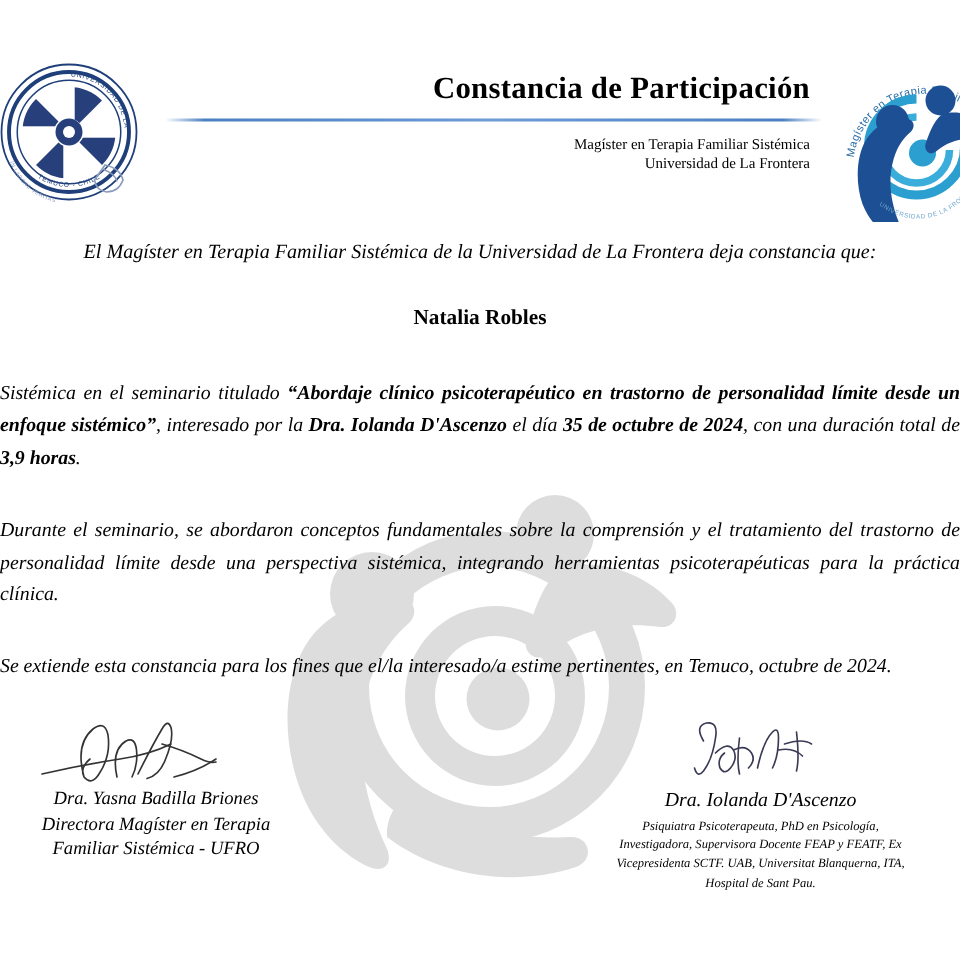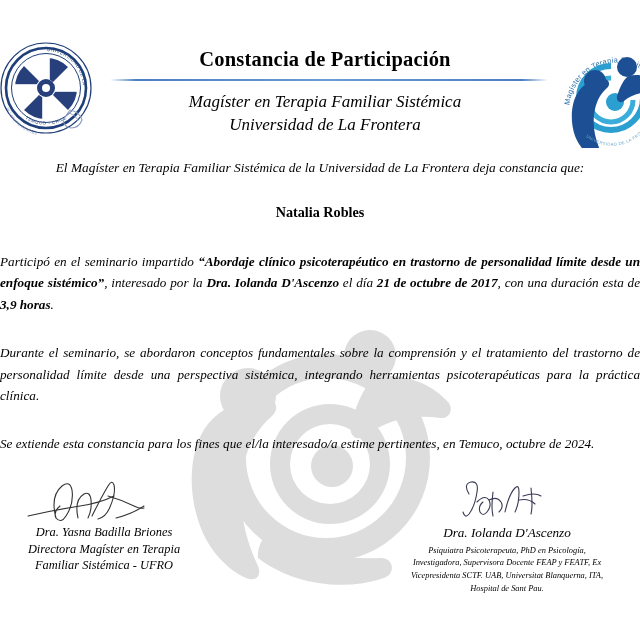--- a/index.html
+++ b/index.html
@@ -68,40 +68,39 @@
     left: 597px;
     top: 6px;
     width: 110px;
     height: 112px;
   }
   #header-center {
     position: absolute;
     left: 152px;
     top: 18px;
     width: 430px;
-    text-align: center;
+    text-align: right;
   }
   #cert-title {
     font-size: 20.5px;
     font-weight: bold;
     letter-spacing: 0.2px;
     line-height: 1.15;
     white-space: nowrap;
   }
   #title-rule {
     margin: 7px auto 0 auto;
     width: 438px;
     height: 2px;
     background: linear-gradient(to right, #ffffff 0%, #4a7fc1 6%, #6c9bd6 50%, #4a7fc1 94%, #ffffff 100%);
   }
   .subtitle {
-    font-size: 17px;
+    font-size: 10px;
     line-height: 1.38;
     white-space: nowrap;
-    font-style: italic;
   }
   #subtitle-block { margin-top: 9px; }
 
   
   #body {
     position: absolute;
     left: 0;
     top: 160px;
     width: 724px;
     z-index: 2;
@@ -282,21 +281,21 @@
         </svg>
       </div>
     </div>
 
     <div id="body">
 
       <div id="intro-line">El Magíster en Terapia Familiar Sistémica de la Universidad de La Frontera deja constancia que:</div>
 
       <div id="recipient">Natalia Robles</div>
 
-      <p class="para" id="p-participation"><span>Participó en el seminario impartido </span><b>“Abordaje clínico psicoterapéutico en trastorno de personalidad límite desde un enfoque sistémico”</b><span>, interesado por la </span><b>Dra. Iolanda D'Ascenzo</b><span> el día </span><b>21 de octubre de 2017</b><span>, con una duración esta de </span><b>3,9 horas</b><span>.</span></p>
+      <p class="para" id="p-participation"><span>Sistémica en el seminario titulado </span><b>“Abordaje clínico psicoterapéutico en trastorno de personalidad límite desde un enfoque sistémico”</b><span>, interesado por la </span><b>Dra. Iolanda D'Ascenzo</b><span> el día </span><b>35 de octubre de 2024</b><span>, con una duración total de </span><b>3,9 horas</b><span>.</span></p>
 
       <p class="para" id="p-contents">Durante el seminario, se abordaron conceptos fundamentales sobre la comprensión y el tratamiento del trastorno de personalidad límite desde una perspectiva sistémica, integrando herramientas psicoterapéuticas para la práctica clínica.</p>
 
       <p class="para" id="p-closing">Se extiende esta constancia para los fines que el/la interesado/a estime pertinentes, en Temuco, octubre de 2024.</p>
     </div>
 
     <div id="signatures">
 
       <div class="sig-block" id="sig-left">
         <div class="sig-mark">

